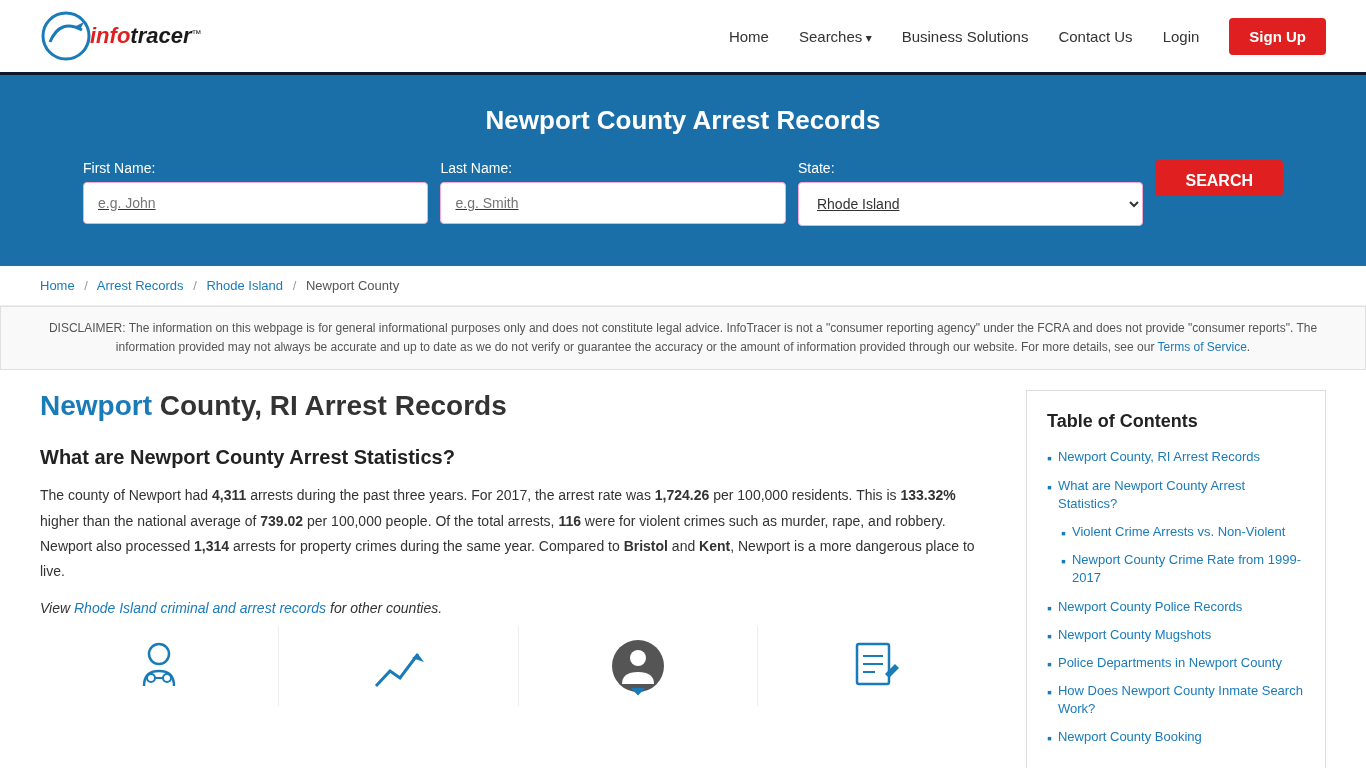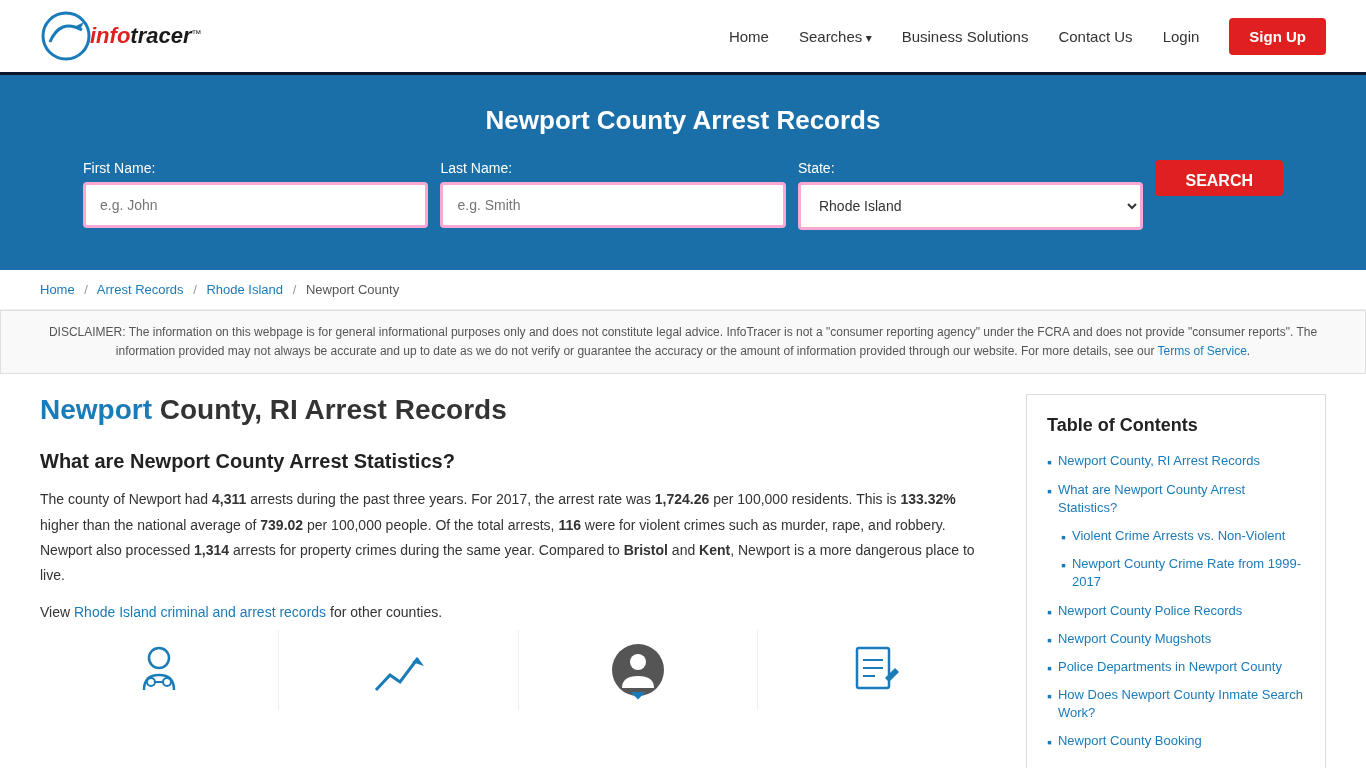--- a/index.html
+++ b/index.html
@@ -75,26 +75,27 @@
     .form-group label {
       font-size: 14px;
       color: #fff;
       font-weight: normal;
     }
     .form-group.first-name { flex: 1; }
     .form-group.last-name { flex: 1; }
     .form-group.state { flex: 1; }
     .form-group input, .form-group select {
       padding: 12px 14px;
-      border: 3px solid #f9a8d4;
+      border: 1px solid #f9a8d4;
       border-radius: 4px;
       font-size: 14px;
       width: 100%;
       background: #fff;
       color: #333;
+      text-decoration: underline;
     }
     .btn-search {
       background: #e02020;
       color: #fff;
       padding: 12px 30px;
       border: none;
       border-radius: 4px;
       font-size: 16px;
       font-weight: bold;
       cursor: pointer;
@@ -167,20 +168,21 @@
     .content-para {
       font-size: 14px;
       line-height: 1.8;
       color: #333;
       margin-bottom: 16px;
     }
     .content-para strong { font-weight: bold; }
 
     .view-link-para {
       font-size: 14px;
+      font-style: italic;
     }
     .view-link-para a {
       color: #1a7bb9;
       text-decoration: none;
     }
 
     
     .icon-row {
       display: flex;
       gap: 0;

